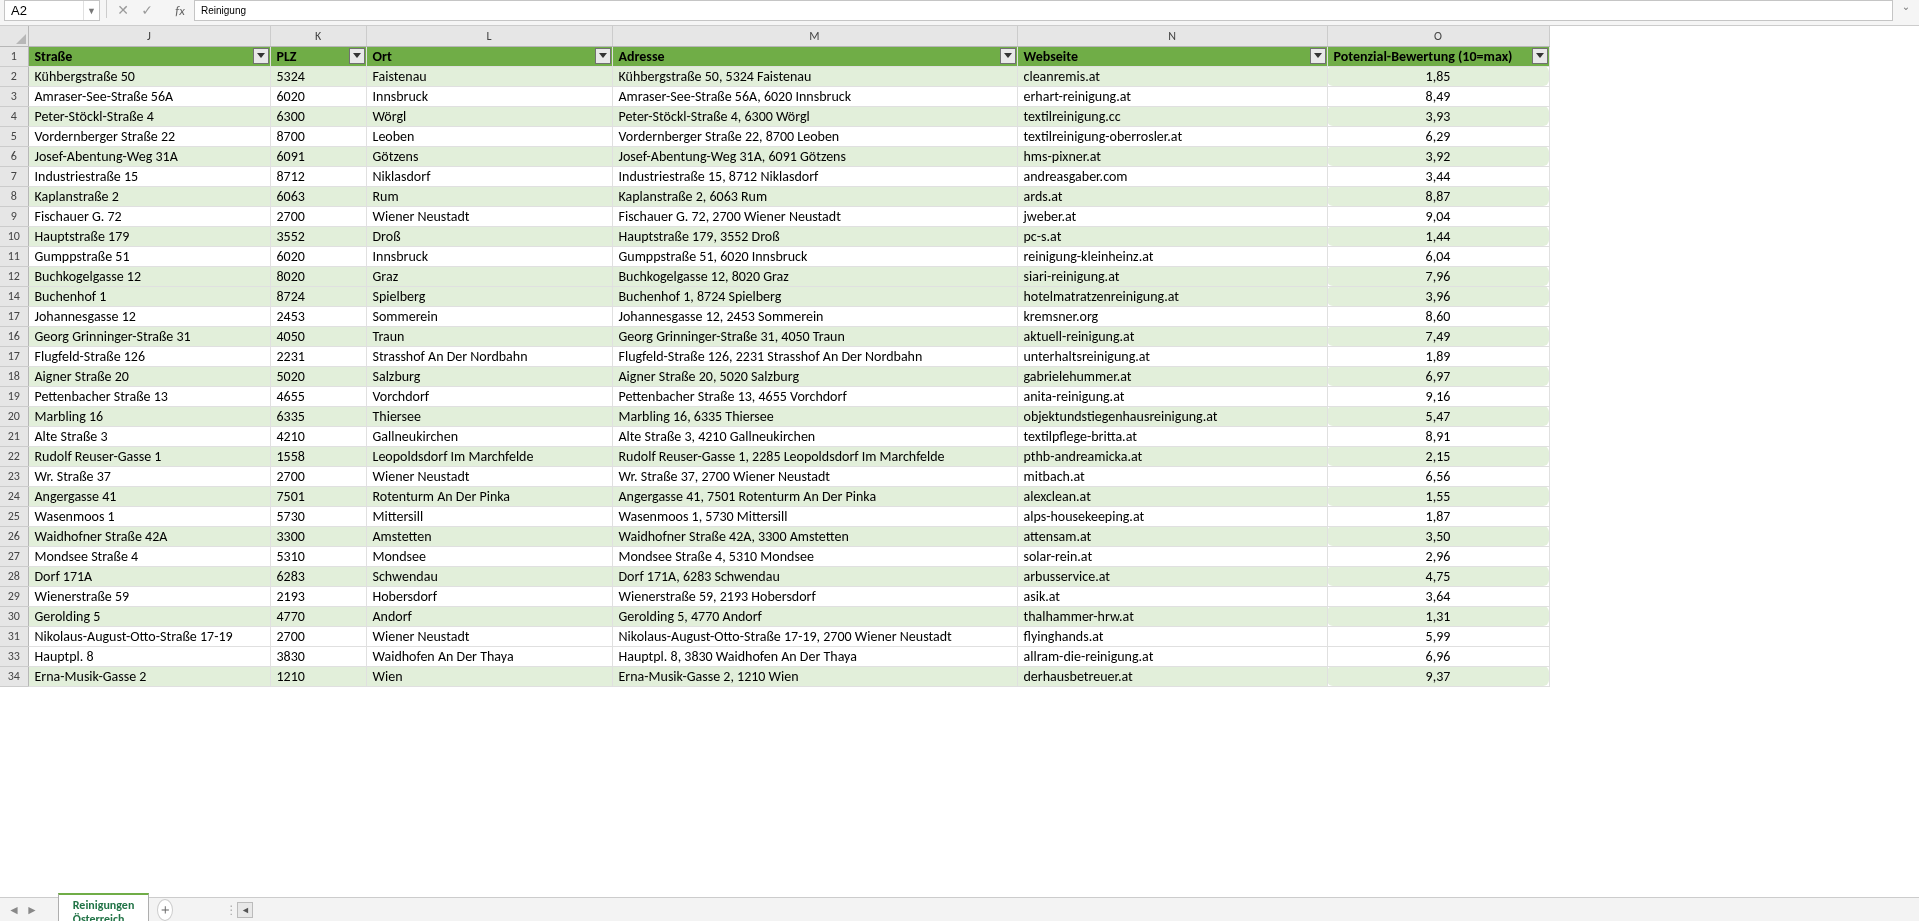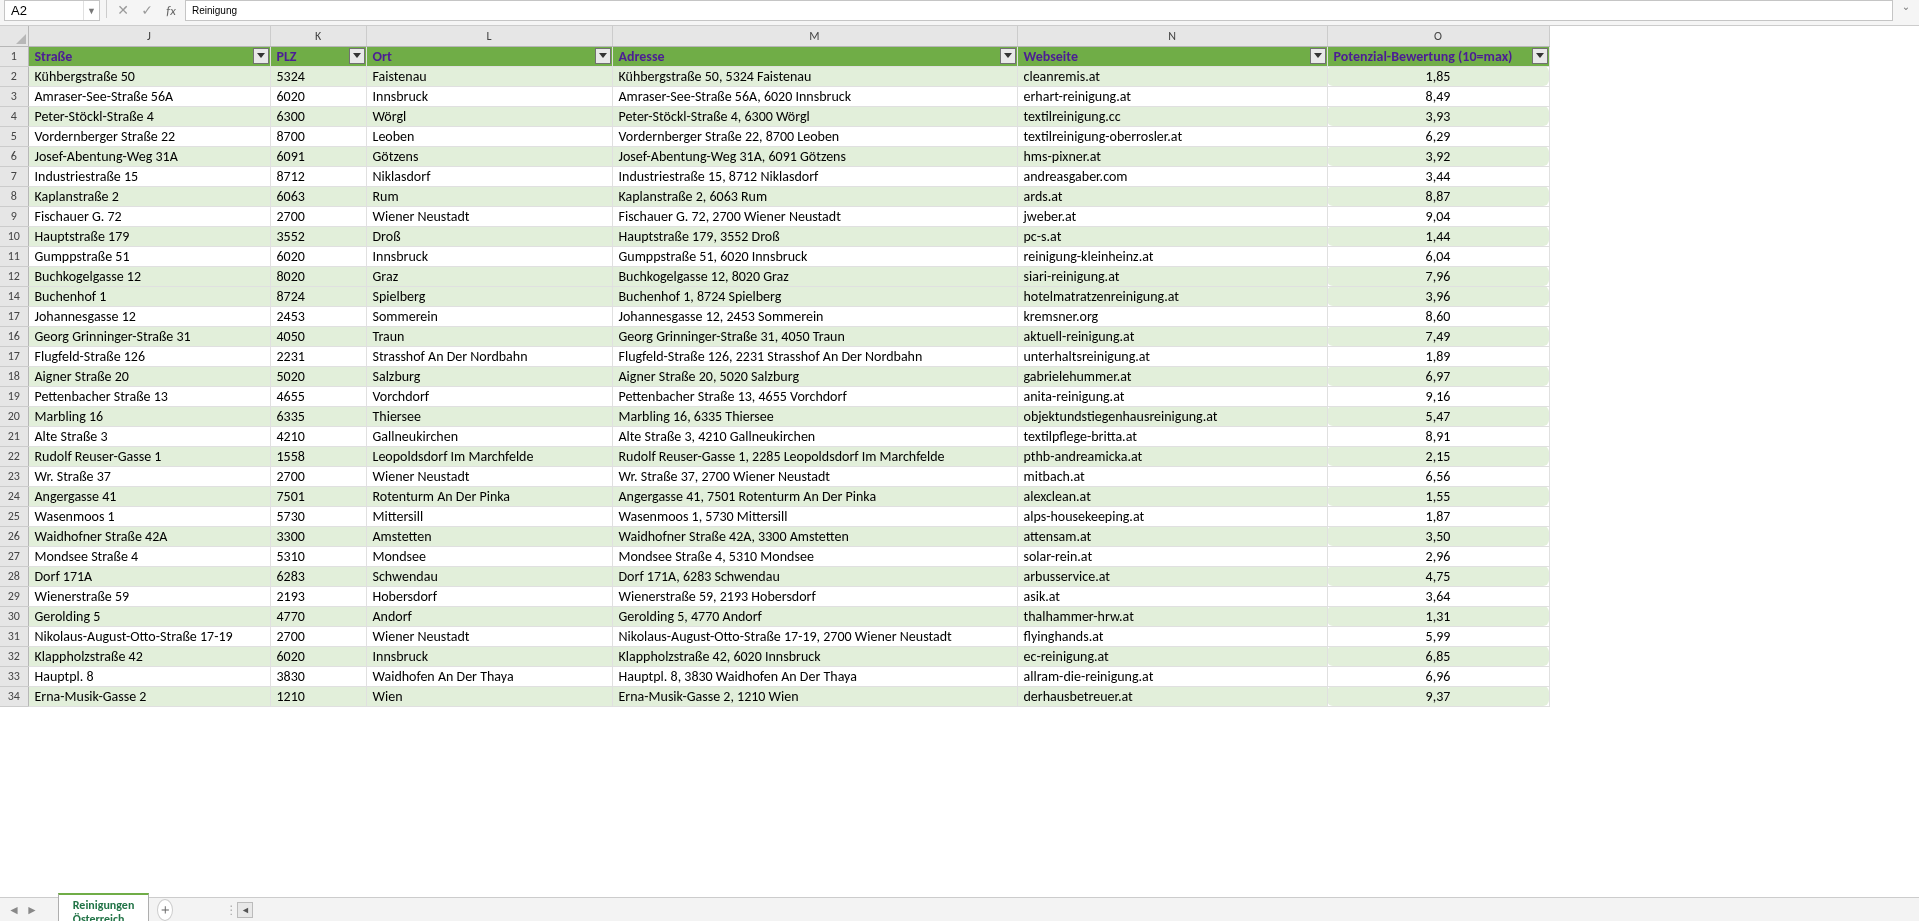--- a/index.html
+++ b/index.html
@@ -6,37 +6,37 @@
 body { font-family:Calibri,Arial,sans-serif; font-size:14px; color:#000; background:#f3f3f3; overflow:hidden; }
 #app { width:1919px; height:921px; display:flex; flex-direction:column; background:#fff; }
 
 
 .fbar { display:flex; align-items:flex-start; height:26px; border-bottom:1px solid #ccc; background:#f5f5f5; padding:0 4px; gap:4px; }
 .namebox-wrap { display:flex; align-items:center; border:1px solid #c5c5c5; background:#fff; height:21px; }
 .namebox { width:78px; height:100%; border:none; padding:0 6px; font-size:13px; outline:none; }
 .nb-dd { width:16px; display:flex; align-items:center; justify-content:center; color:#777; font-size:9px; cursor:pointer; border-left:1px solid #e0e0e0; height:100%; }
 .fbar-sep { width:1px; height:18px; background:#ccc; margin:0 2px; }
 .fbar-ico { width:20px; height:20px; display:flex; align-items:center; justify-content:center; color:#9a9a9a; font-size:14px; cursor:pointer; }
-.fx { font-style:italic; font-size:13px; color:#666; }
+.fx { font-style:italic; font-size:13px; color:#666;margin-left:9px; }
 .formula-input { flex:1; border:1px solid #c5c5c5; background:#fff; height:21px; padding:0 6px; font-size:10px; outline:none; }
 .fbar-expand { width:18px; display:flex; align-items:center; justify-content:center; color:#777; font-size:10px; cursor:pointer; }
 
 
 .grid-wrap { flex:1; overflow:hidden; position:relative; display:flex; flex-direction:column; }
 .grid-scroll { flex:1; overflow:auto; }
 table.sheet { border-collapse:collapse; table-layout:fixed; }
 
 .corner { width:28px; height:20px; background:#e6e6e6; border-right:1px solid #b7b7b7; border-bottom:1px solid #b7b7b7; position:sticky; left:0; top:0; z-index:4; }
 .corner::after{content:"";position:absolute;right:2px;bottom:2px;width:0;height:0;border-style:solid;border-width:0 0 10px 10px;border-color:transparent transparent #b7b7b7 transparent;}
 
 th.colhdr { height:20px; background:#e6e6e6; border-right:1px solid #ccc; border-bottom:1px solid #b7b7b7; font-weight:normal; font-size:12px; color:#444; position:sticky; top:0; z-index:3; }
 th.rowhdr { width:28px; background:#e6e6e6; border-right:1px solid #b7b7b7; border-bottom:1px solid #ccc; font-weight:normal; font-size:12px; color:#444; text-align:center; position:sticky; left:0; z-index:2; }
 
 td.cell { height:20px; border-right:1px solid #e0e0e0; border-bottom:1px solid #e0e0e0; padding:0 6px; white-space:nowrap; overflow:hidden; font-size:14px; vertical-align:middle; }
-tr.tblhdr td.cell { background:#70ad47; color:#4c1d95; font-weight:bold; position:relative; }
+tr.tblhdr td.cell { background:#70ad47; color:#000000; font-weight:bold; position:relative; }
 tr.band td.cell { background:#e2efda; }
 td.cell.ctr { text-align:center;border-radius:6px; }
 
 .filter-btn { position:absolute; right:1px; top:1px; width:16px; height:16px; background:#e8e8e8; border:1px solid #717171; display:flex; align-items:center; justify-content:center; cursor:pointer; }
 .filter-btn::after{content:"";width:0;height:0;border-left:4px solid transparent;border-right:4px solid transparent;border-top:5px solid #333;}
 
 
 .tabbar { height:24px; display:flex; align-items:center; background:#f3f3f3; border-top:1px solid #ccc; font-size:12px; position:relative; }
 .tab-nav { display:flex; align-items:center; gap:2px; padding:0 6px; color:#888; }
 .tab-nav span{cursor:pointer; padding:0 2px;}
@@ -345,29 +345,20 @@
               <td class="cell col-O ctr">1,31</td>
             </tr>
             <tr class="">
               <th class="rowhdr">31</th>
               <td class="cell col-J">Nikolaus-August-Otto-Straße 17-19</td>
               <td class="cell col-K">2700</td>
               <td class="cell col-L">Wiener Neustadt</td>
               <td class="cell col-M">Nikolaus-August-Otto-Straße 17-19, 2700 Wiener Neustadt</td>
               <td class="cell col-N">flyinghands.at</td>
               <td class="cell col-O ctr">5,99</td>
-            </tr>
-            <tr class="band">
-              <th class="rowhdr">32</th>
-              <td class="cell col-J">Klappholzstraße 42</td>
-              <td class="cell col-K">6020</td>
-              <td class="cell col-L">Innsbruck</td>
-              <td class="cell col-M">Klappholzstraße 42, 6020 Innsbruck</td>
-              <td class="cell col-N">ec-reinigung.at</td>
-              <td class="cell col-O ctr">6,85</td>
             </tr>
             <tr class="">
               <th class="rowhdr">33</th>
               <td class="cell col-J">Hauptpl. 8</td>
               <td class="cell col-K">3830</td>
               <td class="cell col-L">Waidhofen An Der Thaya</td>
               <td class="cell col-M">Hauptpl. 8, 3830 Waidhofen An Der Thaya</td>
               <td class="cell col-N">allram-die-reinigung.at</td>
               <td class="cell col-O ctr">6,96</td>
             </tr>

